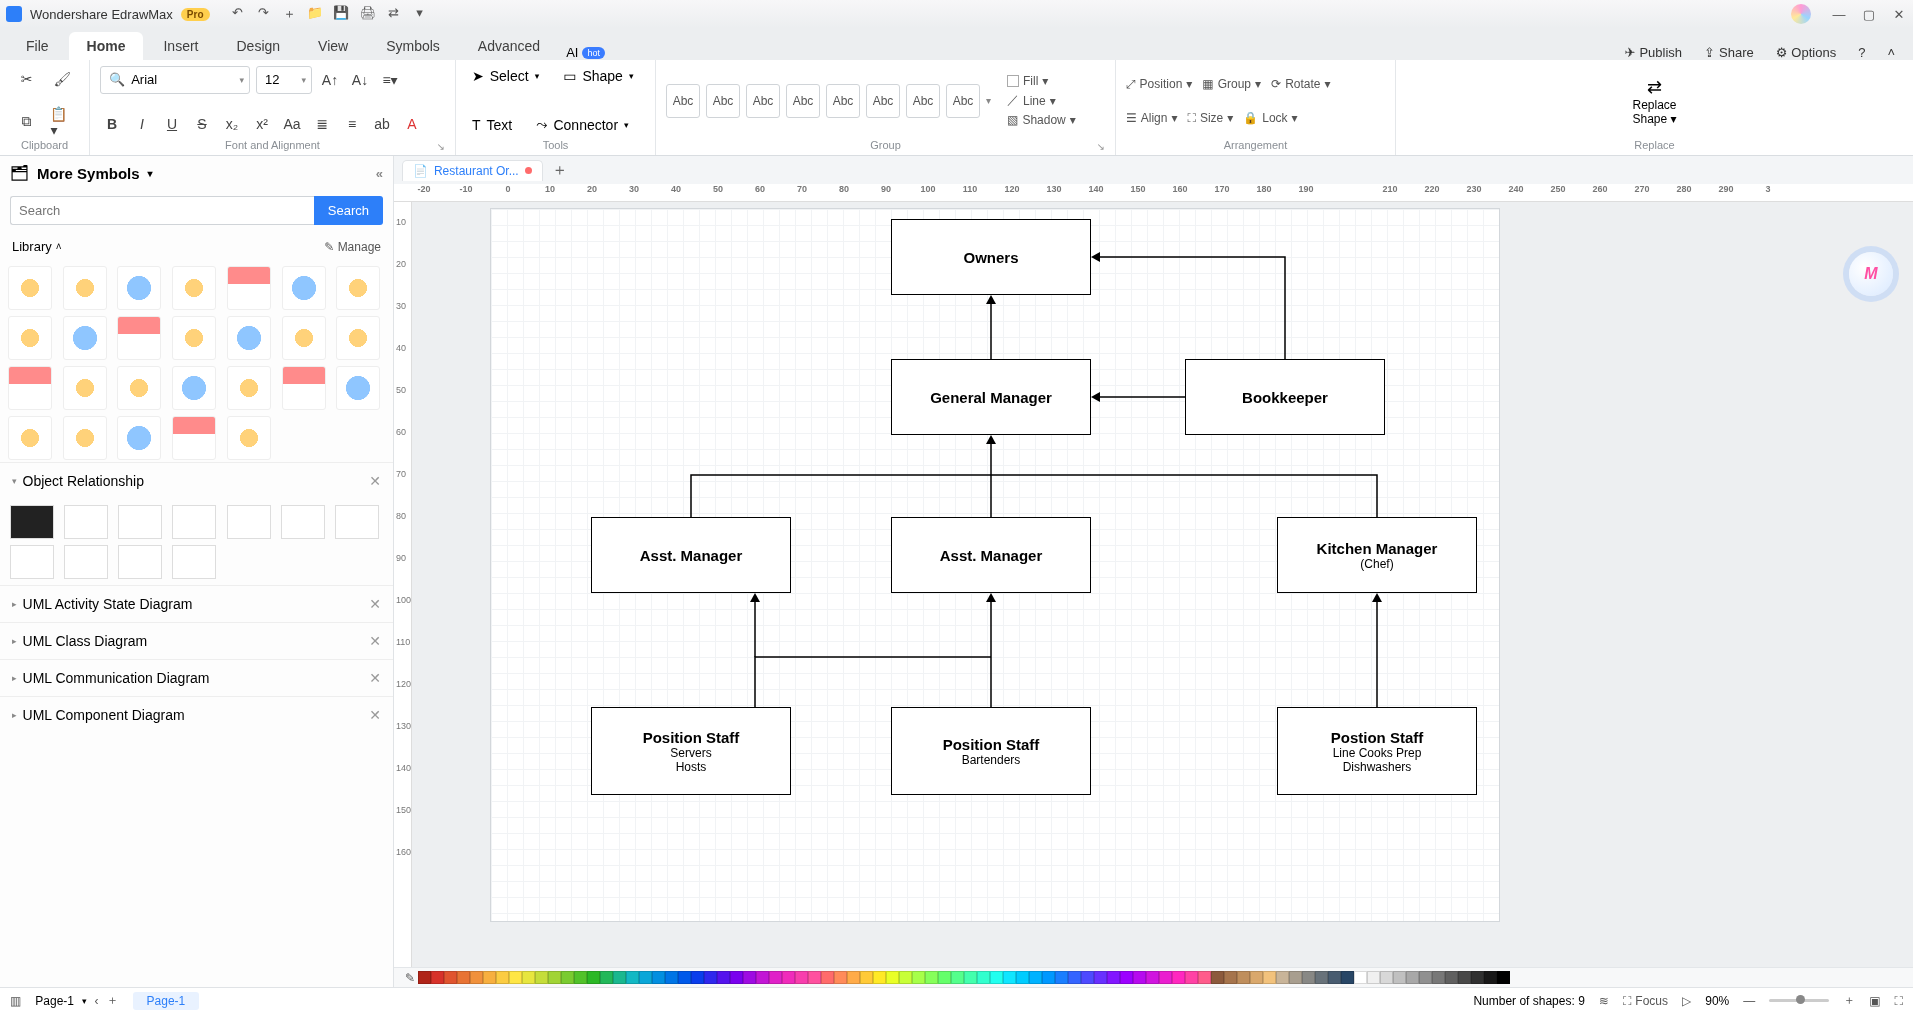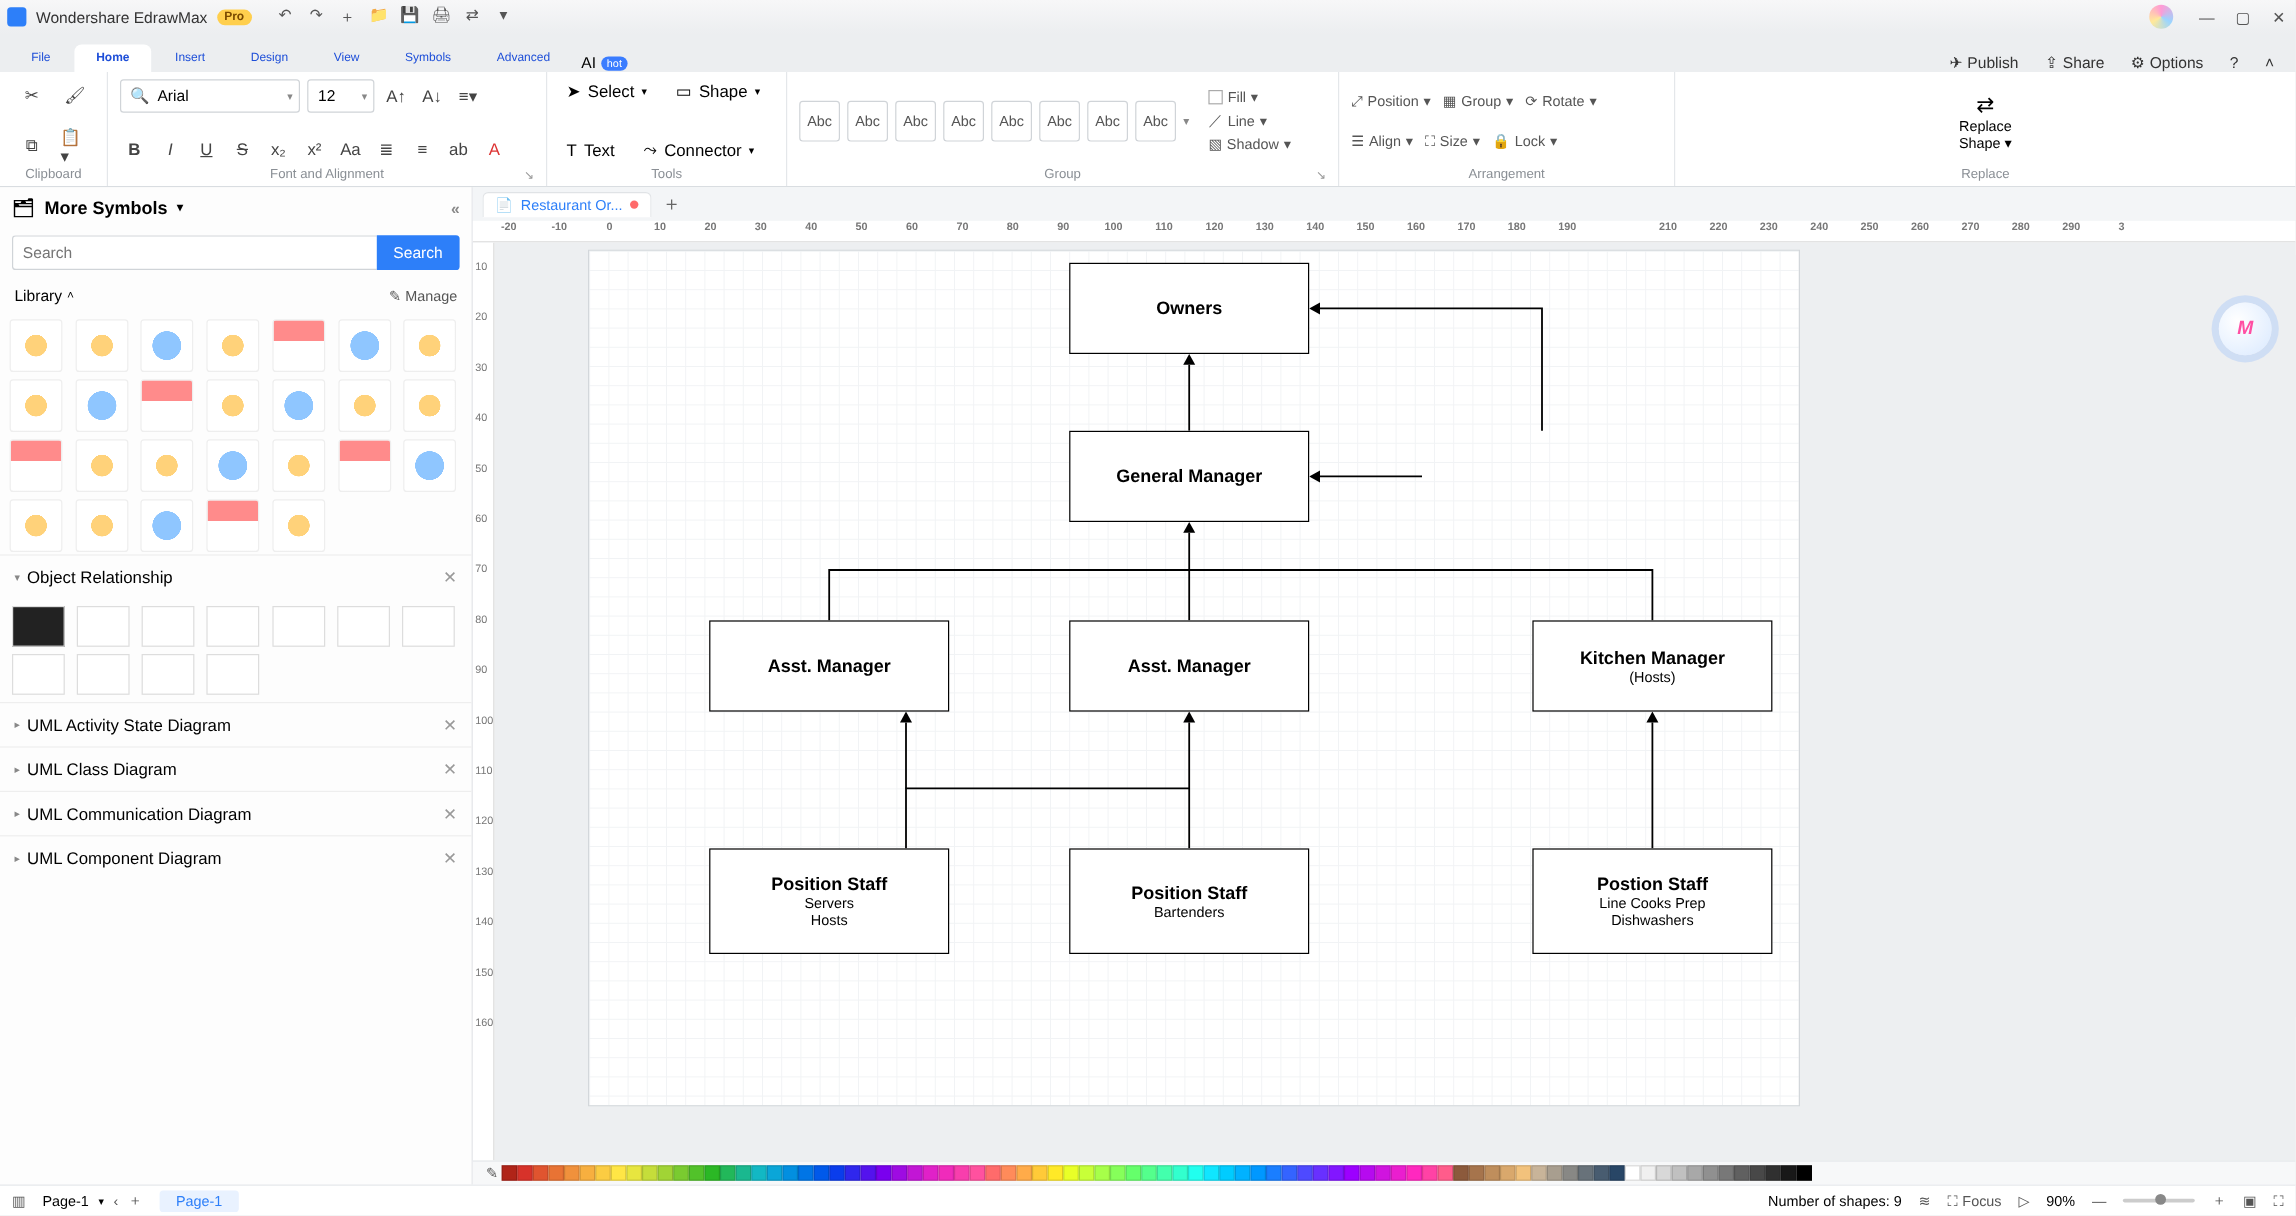--- a/index.html
+++ b/index.html
@@ -14,21 +14,21 @@
 .titlebar .logo { width: 16px; height: 16px; background:#2d7ff9; border-radius:3px; }
 .titlebar .pro { background:#ffcf4d; color:#7a4a00; font-size:10px; padding:1px 6px; border-radius:8px; font-weight:600; }
 .titlebar .qat { display:flex; gap:10px; margin-left:12px; }
 .titlebar .qat span, .titlebar .winbtn span { width:16px; text-align:center; cursor:pointer; color:#555; }
 .titlebar .spacer { flex:1; }
 .titlebar .avatar { width:20px; height:20px; border-radius:50%; background: conic-gradient(#ff9ad5,#9ad5ff,#ffe99a,#ff9ad5); }
 .titlebar .winbtn { display:flex; gap:14px; margin-left:12px; }
 
 
 .menutabs { display:flex; align-items:flex-end; height:32px; background:#eceef0; padding:0 8px; gap:2px; }
-.menutabs .mtab { padding:6px 18px; font-size:10px; color:#1d4ed8; cursor:pointer; border-top-left-radius:6px; border-top-right-radius:6px; }
+.menutabs .mtab { padding:6px 18px; font-size:14px; color:#404040; cursor:pointer; border-top-left-radius:6px; border-top-right-radius:6px; }
 .menutabs .mtab.active { background:#fff; font-weight:700; }
 .menutabs .ai { font-size:13px; margin-left:6px; display:flex; align-items:center; gap:4px; }
 .menutabs .ai .hot { background:#3a7cff; color:#fff; font-size:9px; padding:1px 5px; border-radius:6px; }
 .menutabs .rspace { flex:1; }
 .menutabs .ritem { display:flex; align-items:center; gap:4px; font-size:13px; color:#333; padding:0 10px; cursor:pointer; }
 
 
 .ribbon { display:flex; background:#fff; border-bottom:1px solid #d9dde1; height:96px; }
 .rgroup { border-right:1px solid #e4e7ea; display:flex; flex-direction:column; padding:4px 10px 0 10px; }
 .rgroup .tools { flex:1; display:flex; align-items:center; gap:8px; }
@@ -453,29 +453,32 @@
             <polygon points="500,384 495,393 505,393" fill="#000"></polygon>
             <line x1="886" y1="498" x2="886" y2="393" stroke="#000" stroke-width="1.5"></line>
             <polygon points="886,384 881,393 891,393" fill="#000"></polygon>
           </svg>
       <div class="node" style="left: 400px; top: 10px; width: 200px; height: 76px;">
             <div>Owners</div>
           </div>
           <div class="node" style="left: 400px; top: 150px; width: 200px; height: 76px;">
             <div>General Manager</div>
           </div>
+          <div class="node" style="left: 694px; top: 150px; width: 200px; height: 76px;">
+            <div>Bookkeeper</div>
+          </div>
           <div class="node" style="left: 100px; top: 308px; width: 200px; height: 76px;">
             <div>Asst. Manager</div>
           </div>
           <div class="node" style="left: 400px; top: 308px; width: 200px; height: 76px;">
             <div>Asst. Manager</div>
           </div>
           <div class="node" style="left: 786px; top: 308px; width: 200px; height: 76px;">
             <div>Kitchen Manager</div>
-            <div class="sub">(Hosts)</div>
+            <div class="sub">(Chef)</div>
           </div>
           <div class="node" style="left: 100px; top: 498px; width: 200px; height: 88px;">
             <div>Position Staff</div>
             <div class="sub">Servers</div>
             <div class="sub">Hosts</div>
           </div>
           <div class="node" style="left: 400px; top: 498px; width: 200px; height: 88px;">
             <div>Position Staff</div>
             <div class="sub">Bartenders</div>
           </div>

